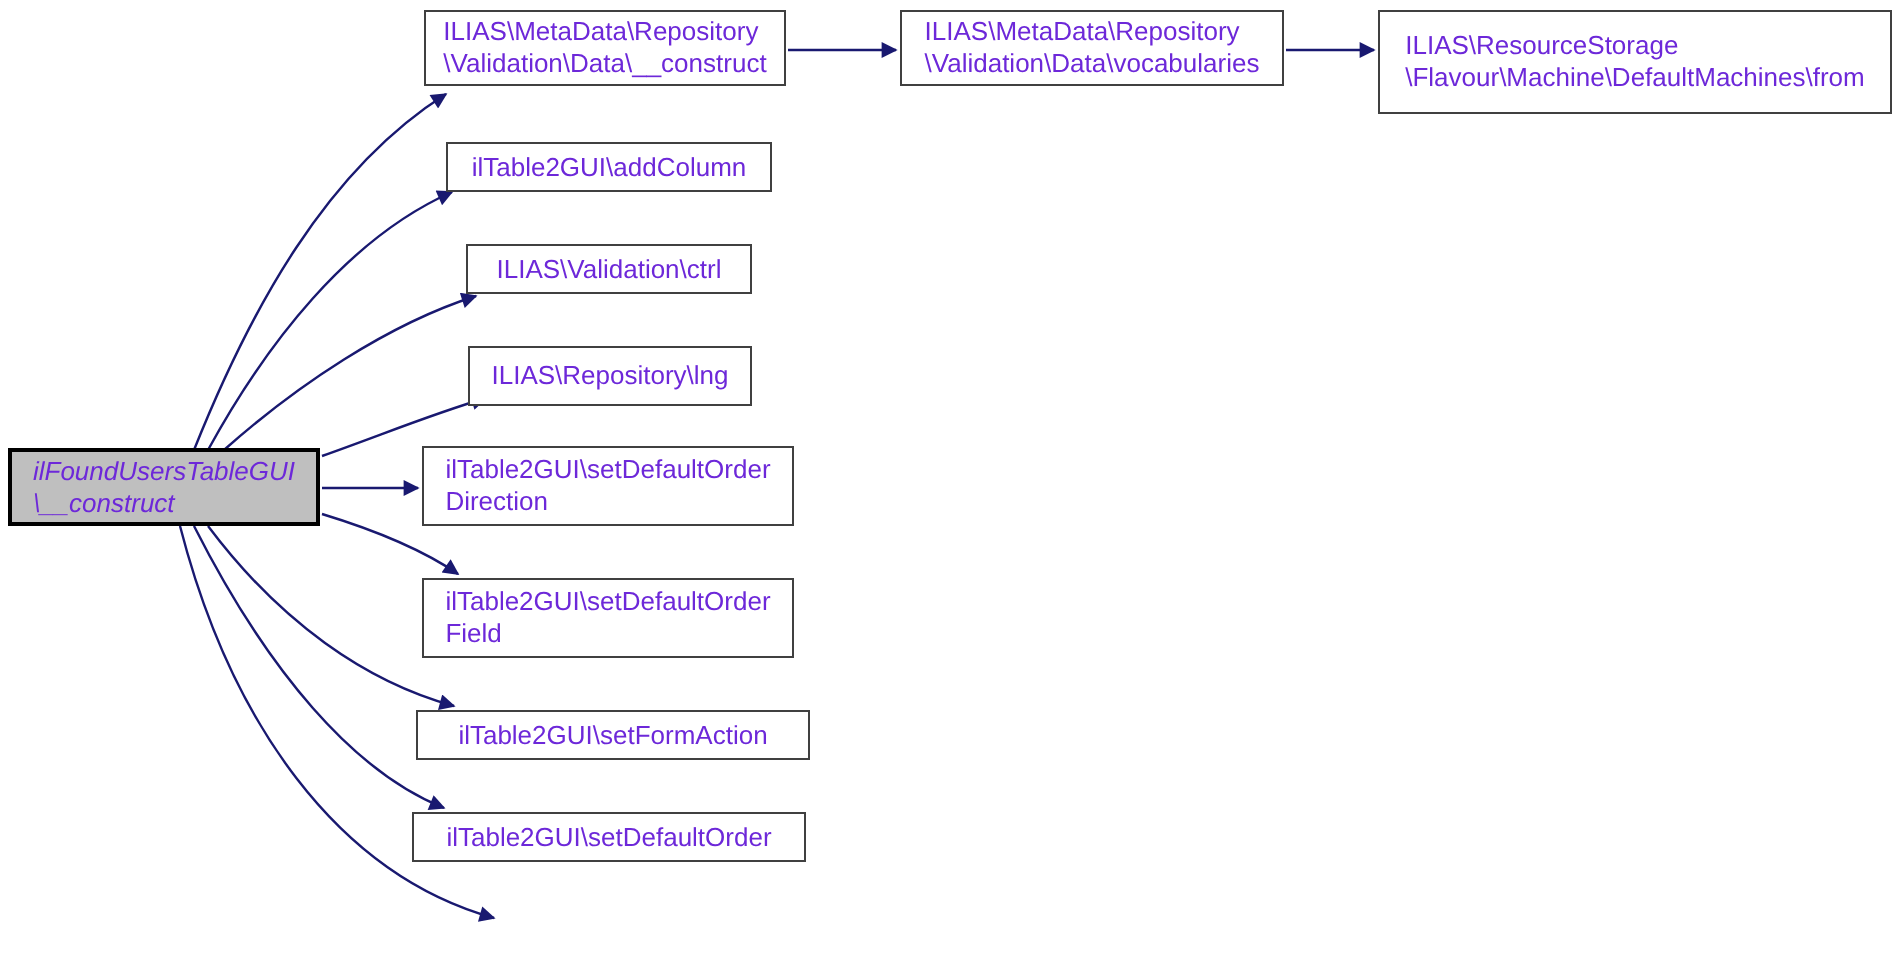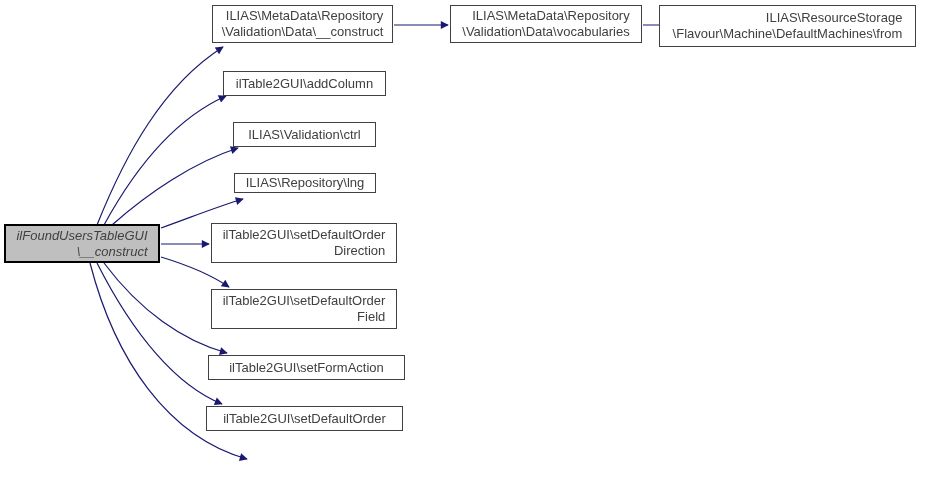--- a/index.html
+++ b/index.html
@@ -26,24 +26,24 @@
   .edges path.edge {
     fill: none;
     stroke: #191970;
     stroke-width: 1.2;
   }
   .node {
     position: absolute;
     box-sizing: border-box;
     background: #ffffff;
     border: 1px solid #404040;
-    color: #404040;
+    color: #6d28d9;
     font-size: 13px;
     line-height: 16px;
-    text-align: right;
+    text-align: left;
     white-space: pre-line;
     display: flex;
     align-items: center;
     justify-content: center;
     cursor: pointer;
   }
   .node.root {
     background: #bfbfbf;
     border: 2px solid #000000;
     cursor: default;
@@ -76,28 +76,28 @@
 
   <div class="node root" style="left:4px;top:224px;width:156px;height:39px">ilFoundUsersTableGUI
 \__construct</div>
 
   <div class="node" style="left:212px;top:5px;width:181px;height:38px">ILIAS\MetaData\Repository
 \Validation\Data\__construct</div>
 
   <div class="node" style="left:450px;top:5px;width:192px;height:38px">ILIAS\MetaData\Repository
 \Validation\Data\vocabularies</div>
 
-  <div class="node" style="left:659px;top:5px;width:257px;height:42px">ILIAS\ResourceStorage
+  <div class="node" style="left:689px;top:5px;width:257px;height:52px">ILIAS\ResourceStorage
 \Flavour\Machine\DefaultMachines\from</div>
 
   <div class="node" style="left:223px;top:71px;width:163px;height:25px">ilTable2GUI\addColumn</div>
 
   <div class="node" style="left:233px;top:122px;width:143px;height:25px">ILIAS\Validation\ctrl</div>
 
-  <div class="node" style="left:234px;top:173px;width:142px;height:20px">ILIAS\Repository\lng</div>
+  <div class="node" style="left:234px;top:173px;width:142px;height:30px">ILIAS\Repository\lng</div>
 
   <div class="node" style="left:211px;top:223px;width:186px;height:40px">ilTable2GUI\setDefaultOrder
 Direction</div>
 
   <div class="node" style="left:211px;top:289px;width:186px;height:40px">ilTable2GUI\setDefaultOrder
 Field</div>
 
   <div class="node" style="left:208px;top:355px;width:197px;height:25px">ilTable2GUI\setFormAction</div>
 
   <div class="node" style="left:206px;top:406px;width:197px;height:25px">ilTable2GUI\setDefaultOrder</div>

